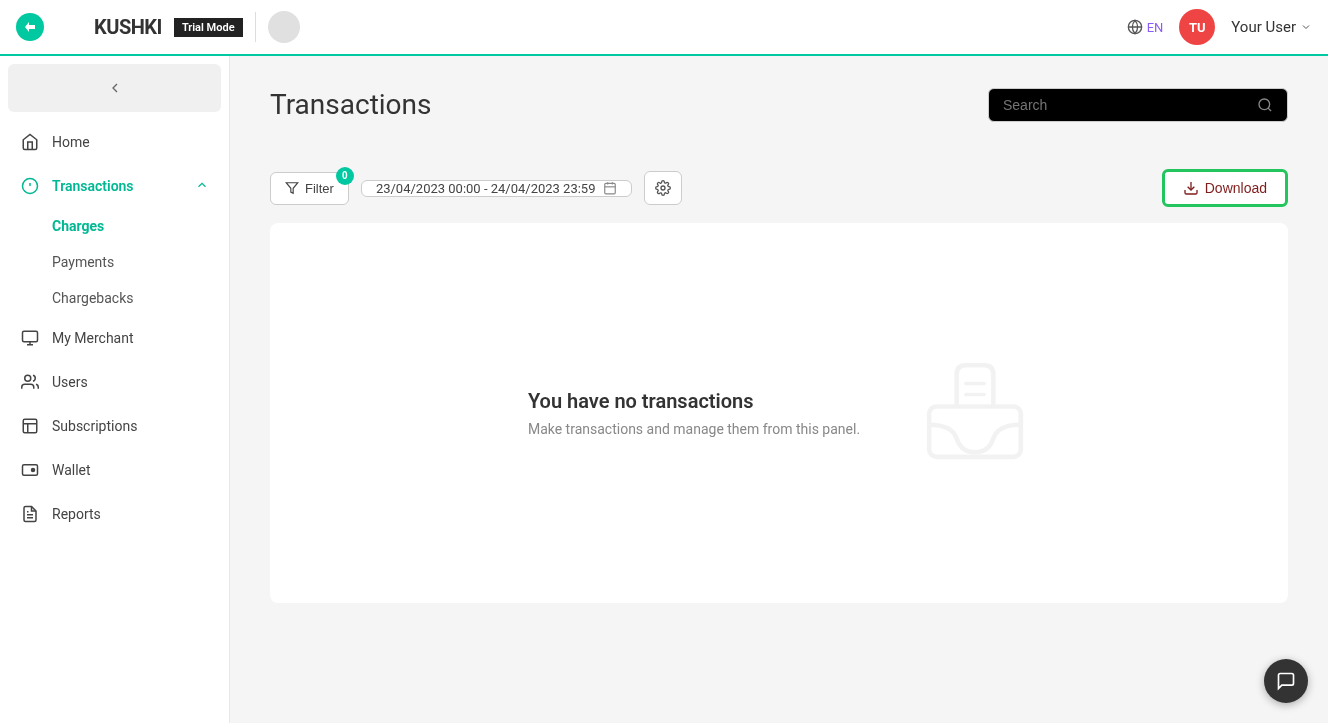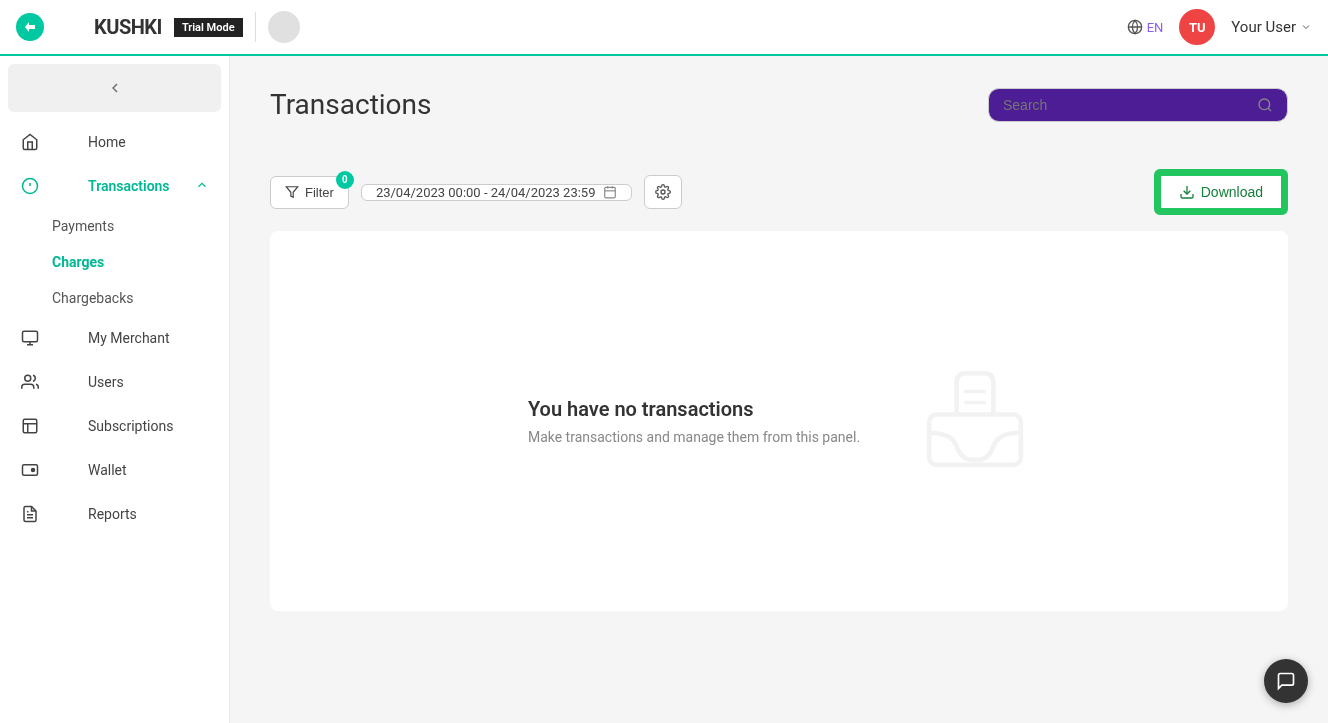--- a/index.html
+++ b/index.html
@@ -42,21 +42,21 @@
       height: 48px; cursor: pointer; background: #f0f0f0; margin: 8px;
       border-radius: 6px; color: #555;
     }
     .sidebar-item {
       display: flex; align-items: center; gap: 12px;
       padding: 12px 20px; cursor: pointer; color: #444; font-size: 14px;
       transition: background 0.15s;
     }
     .sidebar-item.active { color: #00b894; font-weight: 600; }
     .sidebar-item .icon { width: 20px; height: 20px; display: flex; align-items: center; justify-content: center; color: inherit; flex-shrink: 0; }
-    .sidebar-item .label { flex: 1; margin-left: 36px; }
+    .sidebar-item .label { flex: 1; }
     .sidebar-item .chevron { margin-left: auto; }
 
     .sidebar-sub { padding-left: 52px; }
     .sidebar-sub-item {
       padding: 10px 20px 10px 0; cursor: pointer; color: #555; font-size: 14px;
       display: block;
     }
     .sidebar-sub-item.active { color: #00b894; font-weight: 700; }
 
     
@@ -85,22 +85,22 @@
       border: 1px solid #ccc; background: #fff; padding: 0 14px;
       border-radius: 6px; font-size: 13px; color: #444; cursor: pointer;
     }
     .settings-btn {
       border: 1px solid #ccc; background: #fff; padding: 8px 10px;
       border-radius: 6px; cursor: pointer; color: #555;
       display: flex; align-items: center; justify-content: center;
     }
     .download-btn {
       display: flex; align-items: center; gap: 6px;
-      background: #fff; border: 7px solid #22c55e; padding: 8px 18px;
-      border-radius: 6px; cursor: pointer; font-size: 14px; color: #15803d; font-weight: 500;
+      background: #fff; border: 3px solid #22c55e; padding: 8px 18px;
+      border-radius: 6px; cursor: pointer; font-size: 14px; color: #7f1d1d; font-weight: 500;
     }
 
     
     .transactions-panel {
       background: #fff; border-radius: 8px; min-height: 380px;
       display: flex; align-items: center; justify-content: center;
       position: relative;
     }
     .empty-state { display: flex; align-items: center; gap: 60px; padding: 60px; }
     .empty-text h2 { font-size: 20px; font-weight: 600; color: #333; margin-bottom: 8px; }
@@ -108,21 +108,21 @@
     .empty-icon { opacity: 0.25; }
     .inbox-svg { width: 110px; height: 110px; }
 
     
     .page-title-row {
       display: flex; align-items: flex-start; justify-content: space-between;
       margin-bottom: 24px;
     }
     .search-bar {
       display: flex; align-items: center;
-      border: 1px solid #ccc; border-radius: 11px; background: #4c1d95;
+      border: 1px solid #ccc; border-radius: 6px; background: #000000;
       padding: 8px 14px; gap: 8px; width: 300px;
     }
     .search-bar input {
       border: none; outline: none; font-size: 14px; color: #888; flex: 1; background: transparent;
     }
 
     
     .chat-btn {
       position: fixed; bottom: 20px; right: 20px;
       width: 44px; height: 44px; border-radius: 50%;
@@ -194,22 +194,22 @@
       </span>
       <span class="label">Transactions</span>
       <span class="chevron">
         <svg width="14" height="14" viewBox="0 0 24 24" fill="none" stroke="currentColor" stroke-width="2">
             <path d="M18 15l-6-6-6 6"></path>
           </svg>
       </span>
     </div>
 
     <div class="sidebar-sub">
+      <span class="sidebar-sub-item active">Charges</span>
       <span class="sidebar-sub-item">Payments</span>
-      <span class="sidebar-sub-item active">Charges</span>
       <span class="sidebar-sub-item">Chargebacks</span>
     </div>
 
     <div class="sidebar-item">
       <span class="icon">
         <svg width="18" height="18" viewBox="0 0 24 24" fill="none" stroke="currentColor" stroke-width="2">
             <rect x="2" y="3" width="20" height="14" rx="2"></rect>
             <path d="M8 21h8M12 17v4"></path>
           </svg>
       </span>

